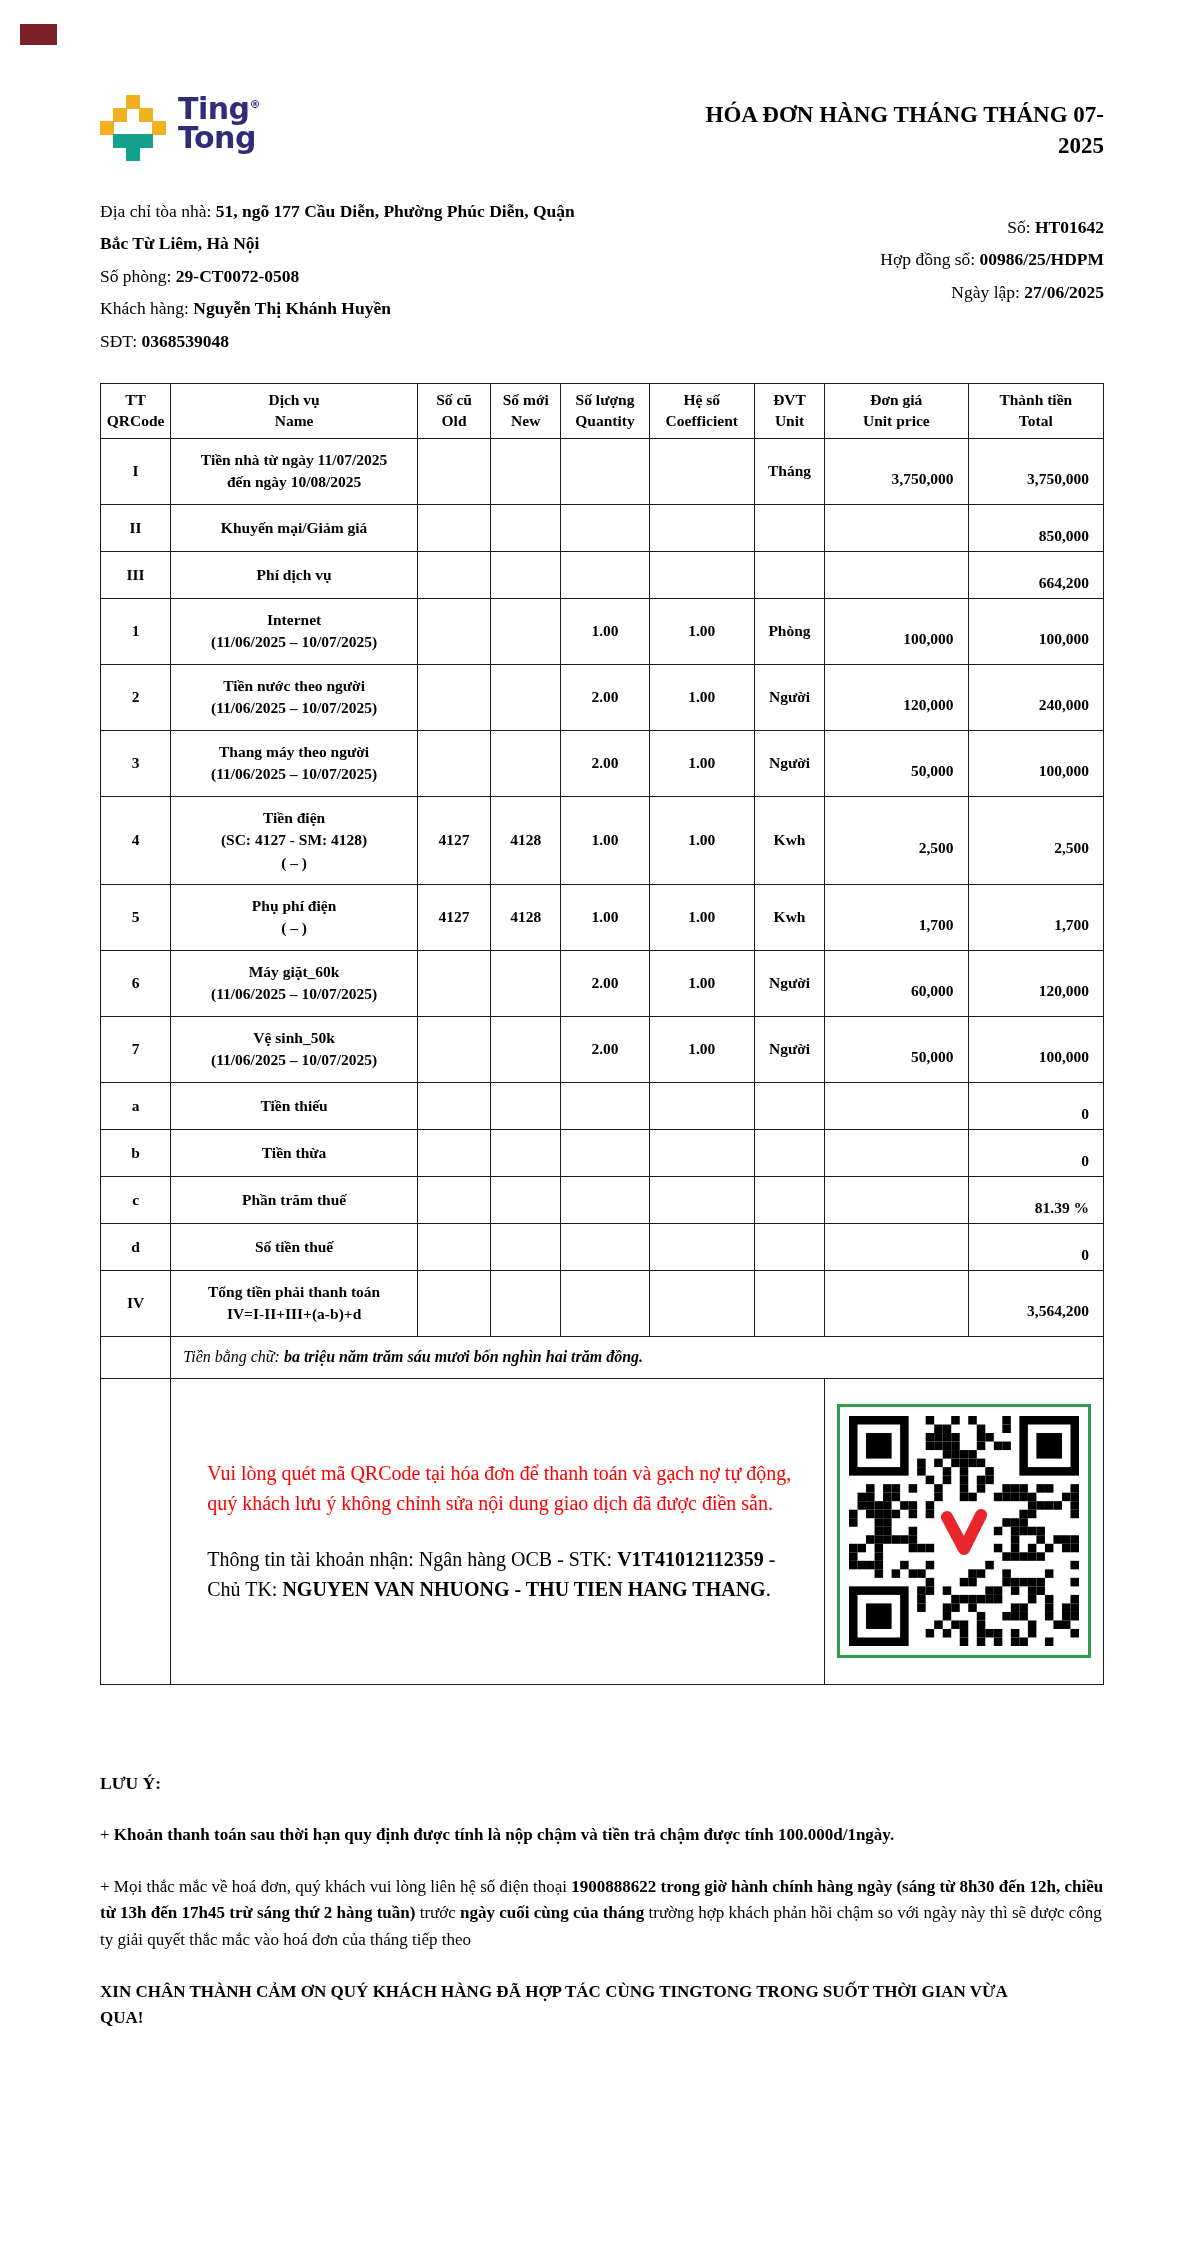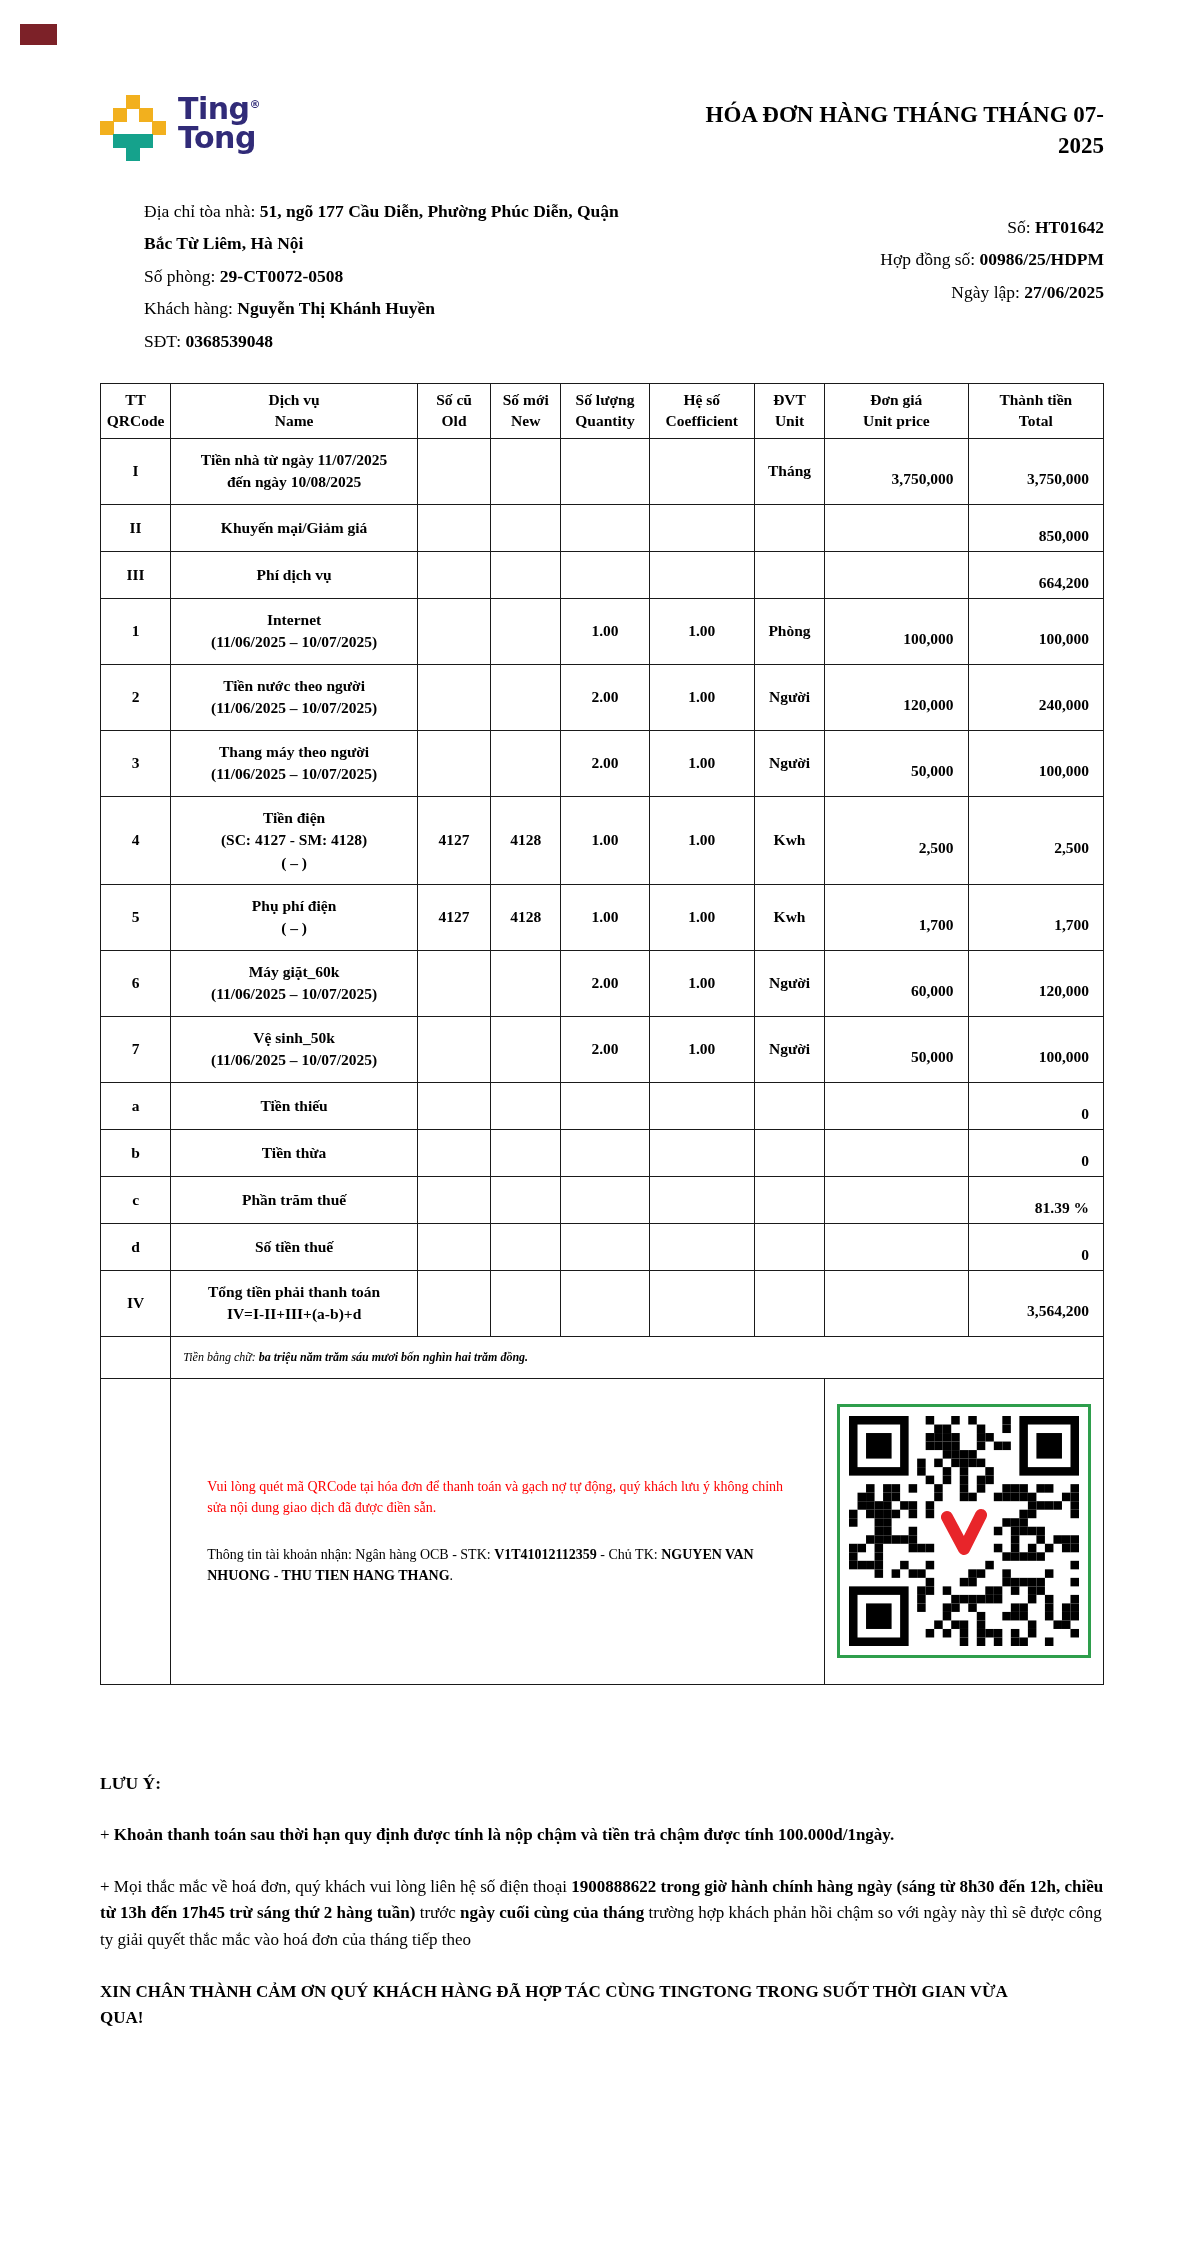--- a/index.html
+++ b/index.html
@@ -17,43 +17,43 @@
   .logo { display:flex; gap:12px; }
   .logo-pixels { position:relative; width:66px; height:66px; flex:0 0 auto; }
   .logo-pixels .px { position:absolute; width:14px; height:14px; }
   .logo-text { font-family:"DejaVu Sans","Liberation Sans",sans-serif; font-weight:bold;
                font-size:30px; line-height:0.95; letter-spacing:-0.5px; }
   .logo-text sup { font-size:11px; vertical-align:super; }
   .title { margin:4px 0 0 0; max-width:420px; font-size:23px; line-height:1.35;
            font-weight:bold; text-align:right; }
 
   
-  .info { display:flex; justify-content:flex-end; margin-top:34px; font-size:17.5px; }
+  .info { display:flex; justify-content:space-between; margin-top:34px; font-size:17.5px;gap:32px; }
   .info-left { width:490px; }
   .info-right { width:470px; text-align:right;margin-top:16px; }
   .info p { margin:0; line-height:1.85; }
   .b { font-weight:bold; }
 
   
   table.inv { width:100%; border-collapse:collapse; margin-top:26px; font-size:15.5px; }
   table.inv th, table.inv td { border:1.5px solid #1a1a1a; vertical-align:middle; }
   table.inv th { font-weight:bold; text-align:center; padding:6px 3px; line-height:1.35; }
   td.c-tt { text-align:center; font-weight:bold; width:auto; }
   td.c-name { text-align:center; font-weight:bold; padding:10px 10px; line-height:1.45; }
   td.c-center { text-align:center; font-weight:bold; padding:6px 3px; }
   td.c-money { text-align:right; font-weight:bold; padding:22px 14px 6px 3px; }
   tr.r-short td { height:40px; }
   tr.r-tall td { height:58px; }
 
   tr.words-row td { height:42px; font-style:italic; font-weight:normal; text-align:left;
-                    padding:6px 12px; font-size:12px; }
+                    padding:6px 12px; font-size:16px; }
   tr.words-row .b { font-weight:bold; }
 
   tr.qr-row td { height:306px; }
-  .qr-text { padding:10px 28px 10px 36px; font-size:14px; line-height:1.5; text-align:left;
+  .qr-text { padding:10px 28px 10px 36px; font-size:20px; line-height:1.5; text-align:left;
              font-weight:normal;font-family:Liberation Serif, serif; }
   .qr-text .red-note { margin:0 0 26px 0; }
   .qr-text .acct { margin:0; }
   .qr-box { width:254px; height:254px; border:3px solid #2e9e4c; margin:0 auto;
             display:flex; align-items:center; justify-content:center; background:#fff; }
 
   
   .footer { margin-top:88px; font-size:17px; }
   .footer h3 { margin:0 0 28px 0; font-size:17.5px; }
   .footer p { margin:0 0 26px 0; line-height:1.55; }

